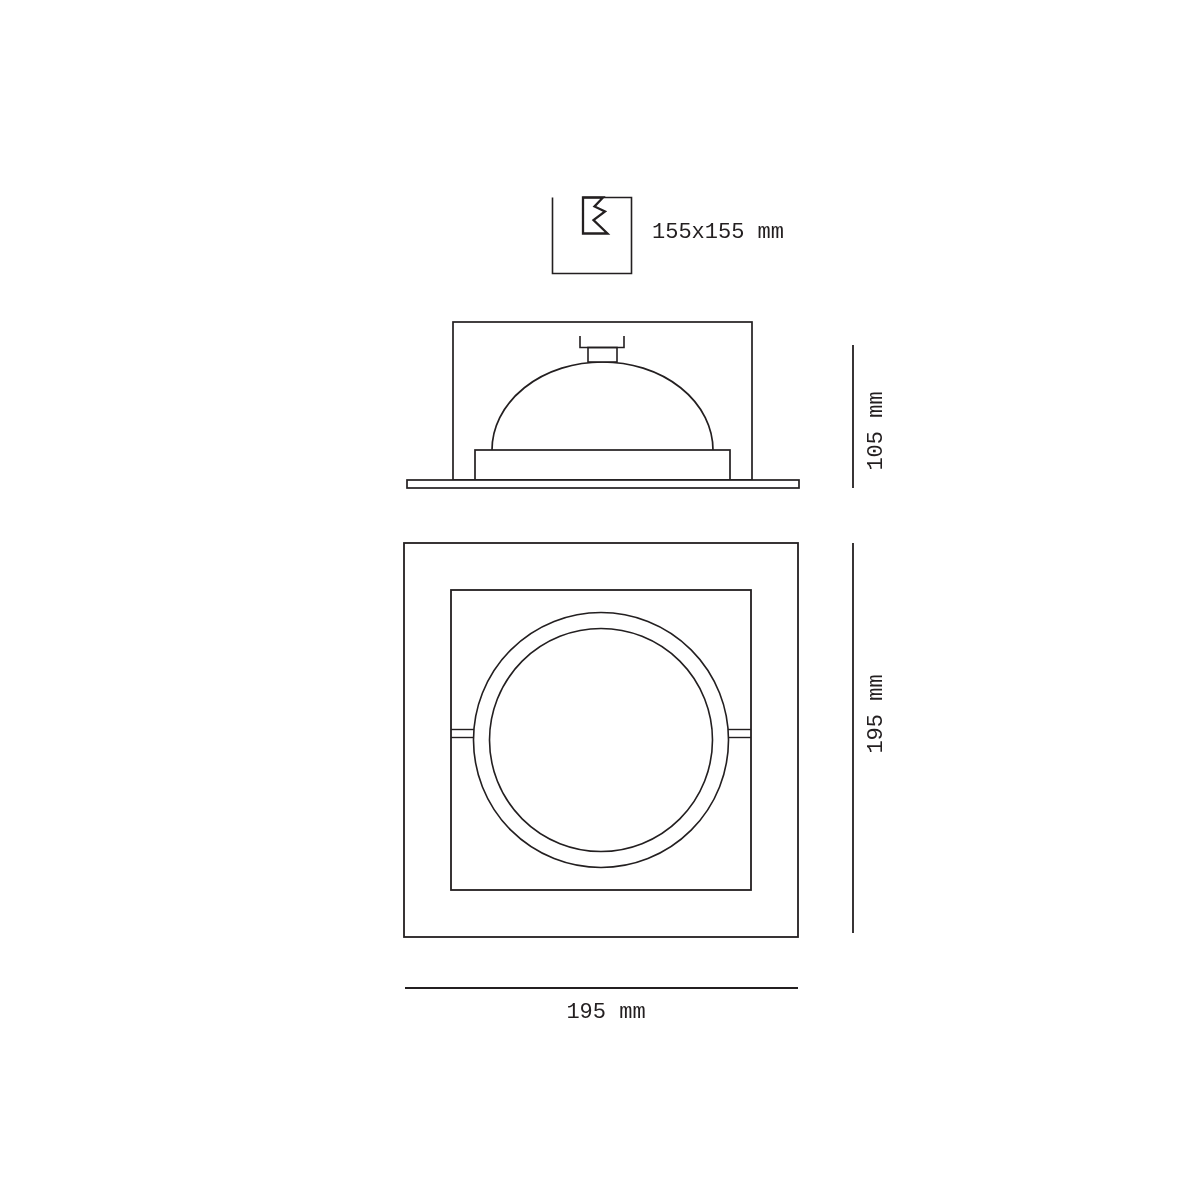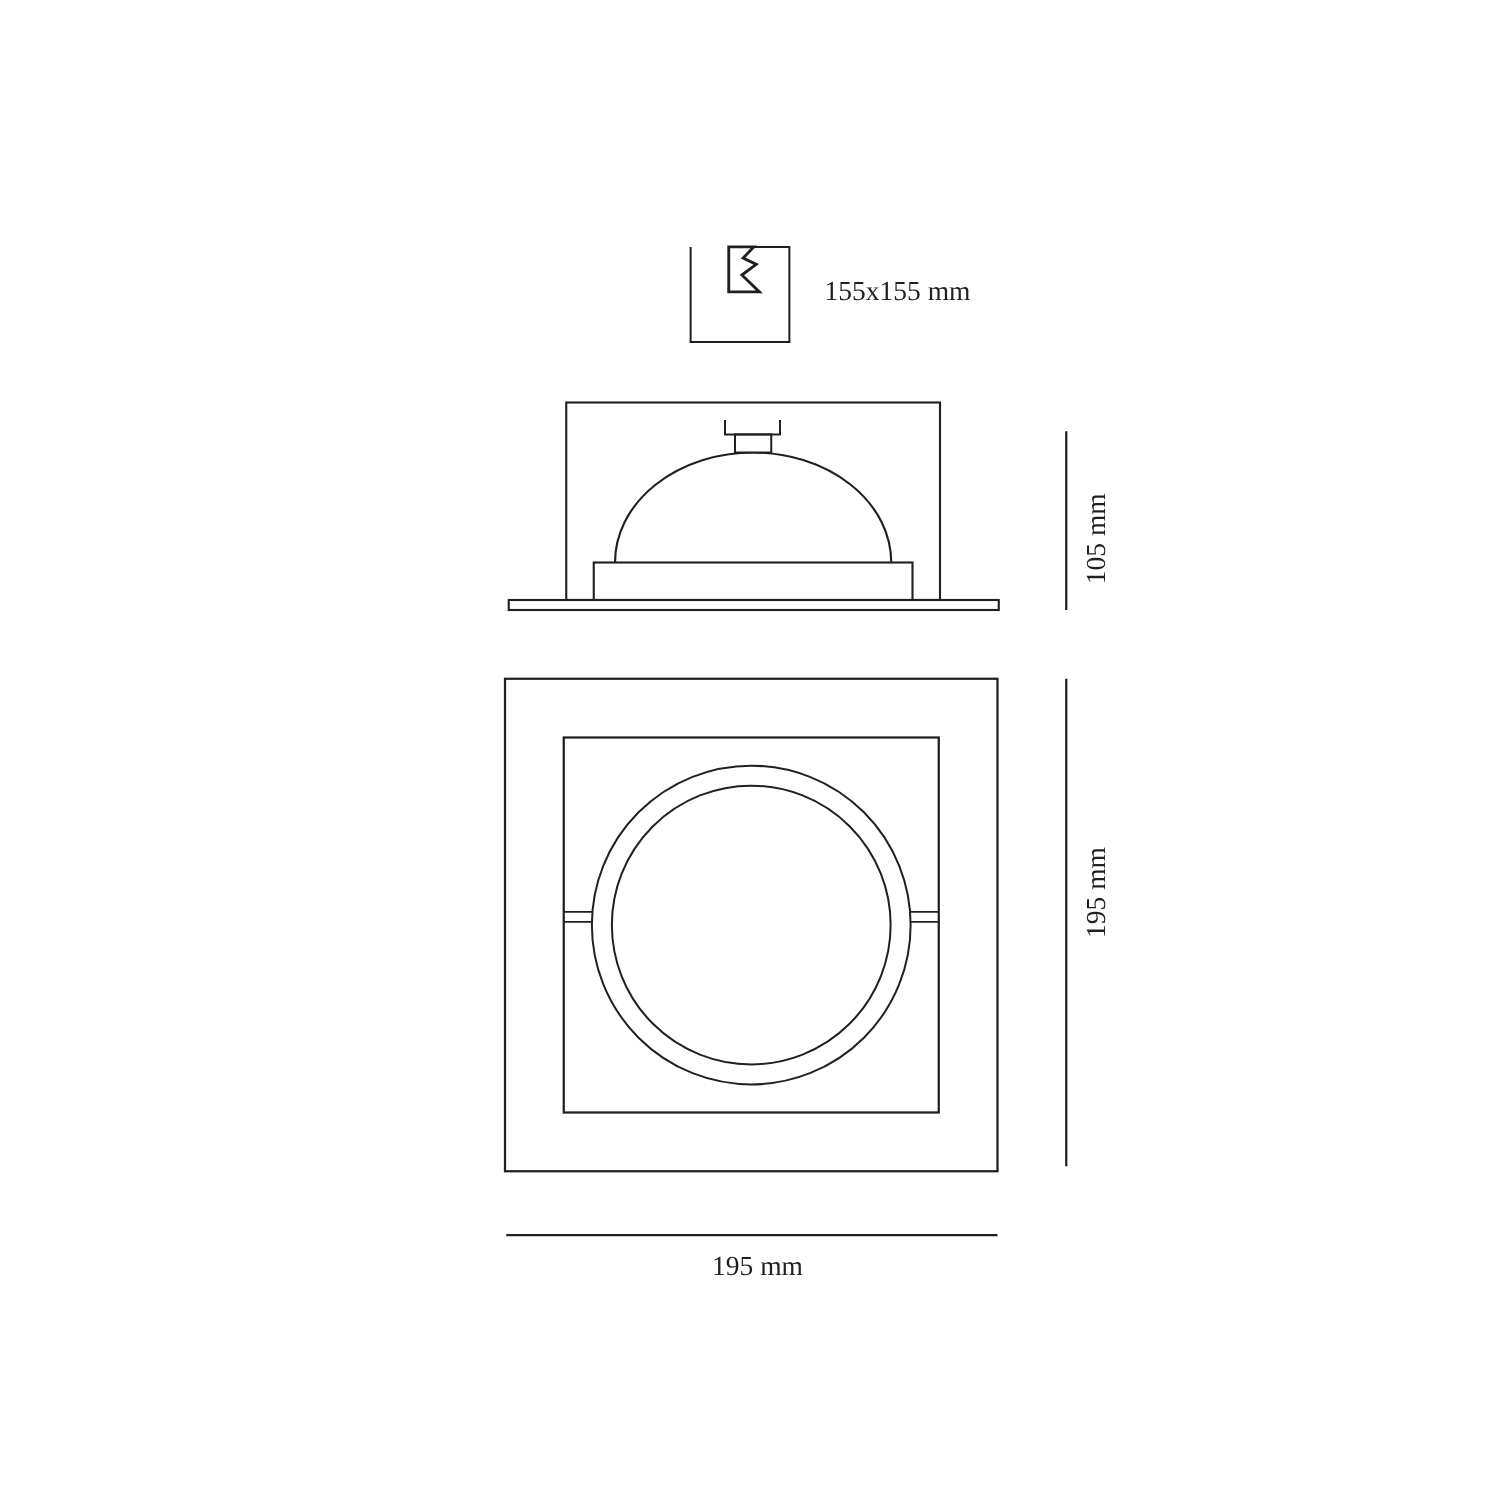--- a/index.html
+++ b/index.html
@@ -1,21 +1,21 @@
 <!DOCTYPE html>
 <html style="--line: #231f20; --bg: #ffffff;"><head>
 <meta charset="utf-8">
 <style>
   :root { --line:#231f20; --bg:#ffffff; }
   html,body { margin:0; padding:0; background:var(--bg); }
   .canvas {
     position:relative;
     width:1200px; height:1200px;
     background:var(--bg);
-    font-family:Liberation Serif, serif;
+    font-family:Liberation Mono, monospace;
     overflow:hidden;
   }
   .drawing-svg { position:absolute; left:0; top:0; }
   .ln   { stroke:var(--line); fill:none; }
   .fw   { stroke:var(--line); fill:var(--bg); }
   .label {
     position:absolute;
     color:var(--line);
     font-size:22px;
     line-height:1;

